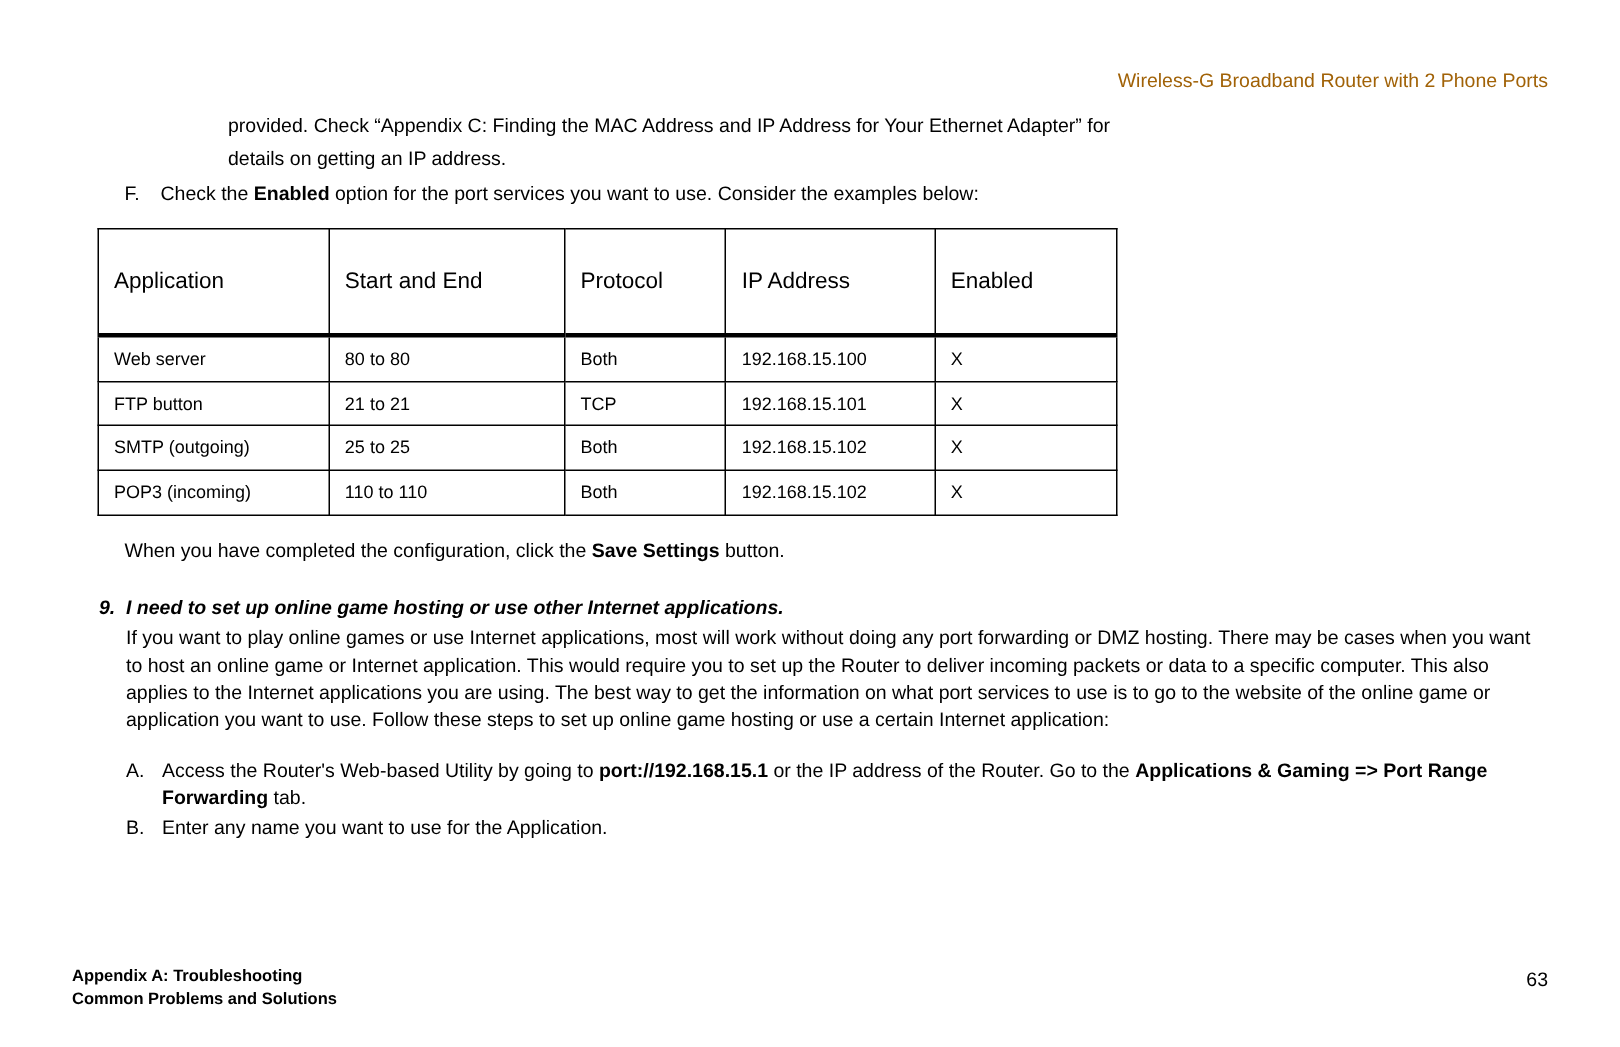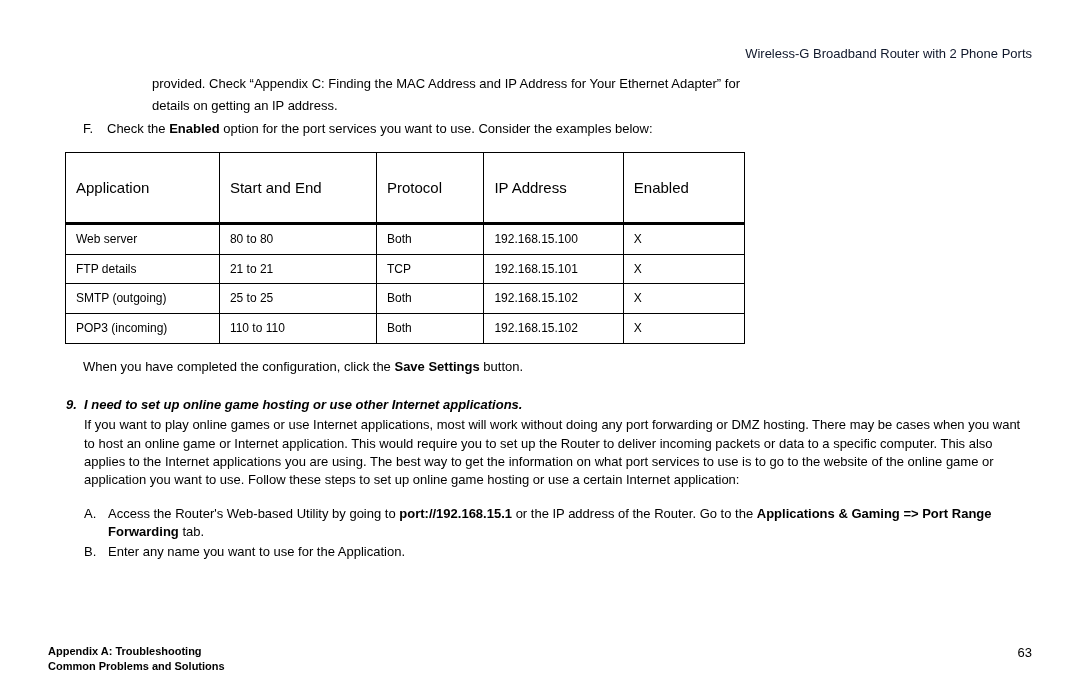--- a/index.html
+++ b/index.html
@@ -16,21 +16,21 @@
       color: #000;
       font-size: 13px;
       line-height: 1.4;
     }
     .page {
       padding: 45px 48px 20px 48px;
     }
     .header-right {
       text-align: right;
       font-size: 13px;
-      color: #0f172a;
+      color: #a16207;
       margin-bottom: 12px;
     }
     .indent-block {
       margin-left: 60px;
       margin-bottom: 4px;
       padding-left: 44px;
     }
     .list-item-f {
       margin-left: 35px;
       margin-bottom: 14px;
@@ -139,21 +139,21 @@
     </thead>
     <tbody>
       <tr>
         <td>Web server</td>
         <td>80 to 80</td>
         <td>Both</td>
         <td>192.168.15.100</td>
         <td>X</td>
       </tr>
       <tr>
-        <td>FTP details</td>
+        <td>FTP button</td>
         <td>21 to 21</td>
         <td>TCP</td>
         <td>192.168.15.101</td>
         <td>X</td>
       </tr>
       <tr>
         <td>SMTP (outgoing)</td>
         <td>25 to 25</td>
         <td>Both</td>
         <td>192.168.15.102</td>

